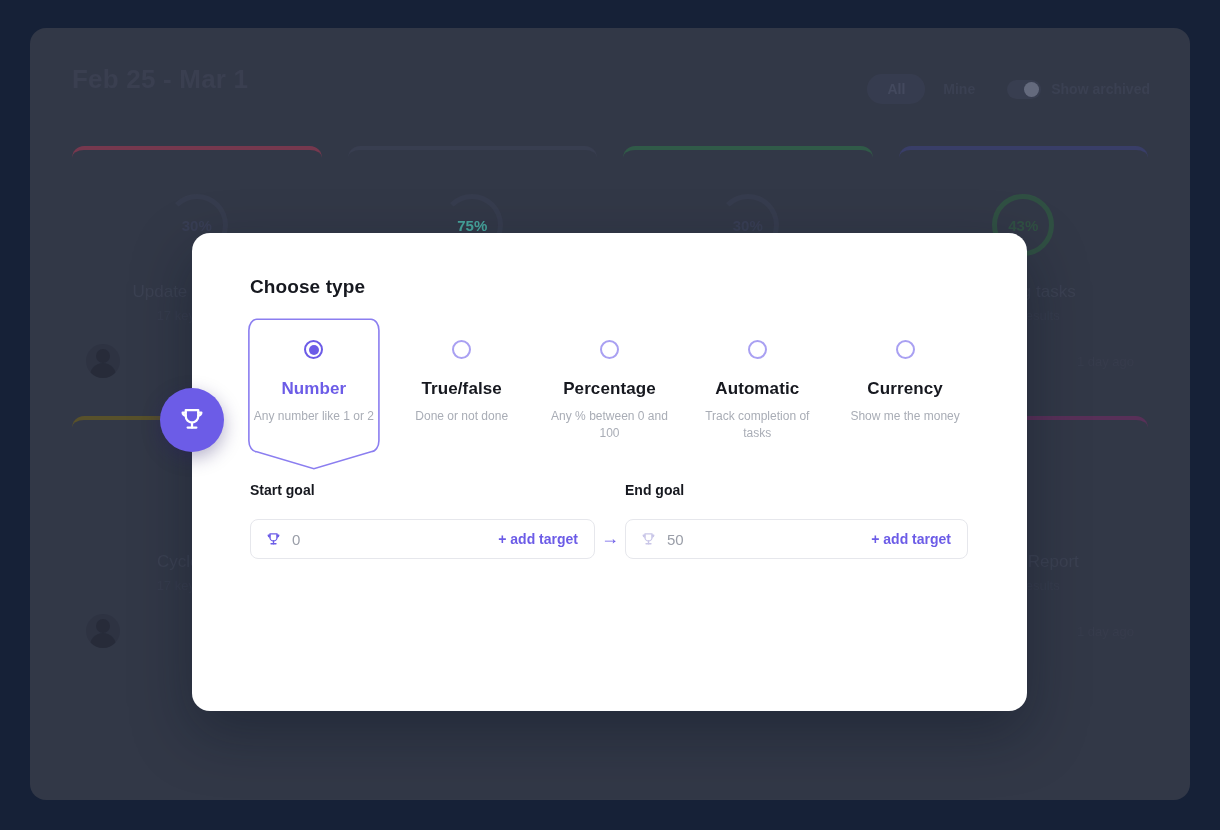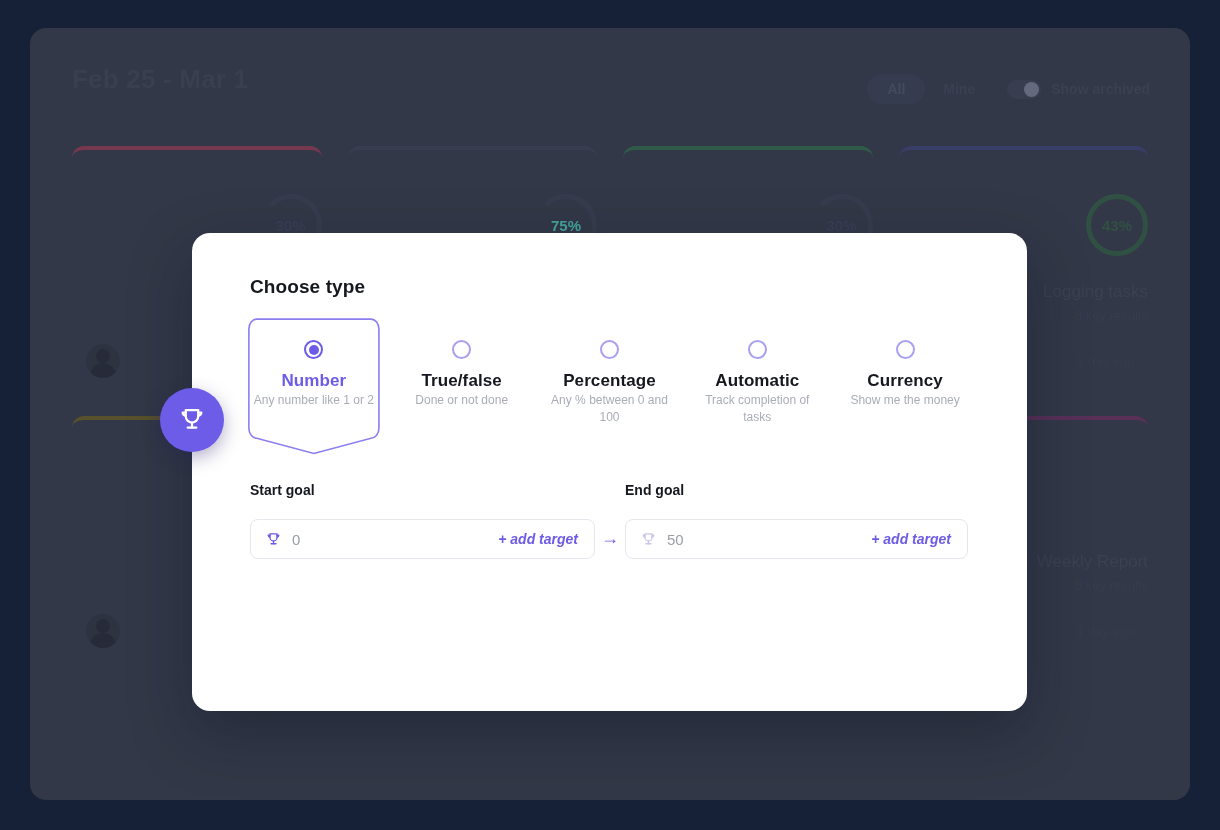--- a/index.html
+++ b/index.html
@@ -52,21 +52,21 @@
   
   .cards {
     position: absolute; left: 42px; top: 118px; right: 42px;
     display: grid; grid-template-columns: repeat(4, 1fr); gap: 26px;
   }
   .cards.row2 { top: 388px; }
   .gcard {
     height: 250px; border-radius: 12px;
     border-top: 4px solid transparent;
     position: relative;
-    display: flex; flex-direction: column; align-items: flex-end;
+    display: flex; flex-direction: column; align-items: center;
   }
   .gcard .ring {
     margin-top: 44px;
     width: 62px; height: 62px; border-radius: 50%;
     display: flex; align-items: center; justify-content: center;
     font-size: 15px; font-weight: 700;
   }
   .gcard .gtitle {
     margin-top: 26px; font-size: 17px; color: #4e5464; font-weight: 400;
   }
@@ -120,20 +120,21 @@
 
   .type-row {
     position: absolute; left: 48px; right: 48px; top: 85px;
     display: flex;
   }
   .type-opt {
     flex: 1; position: relative;
     display: flex; flex-direction: column; align-items: center;
     padding-top: 22px; padding-bottom: 10px;
     text-align: center;
+    gap: 8px;
   }
   .radio {
     width: 19px; height: 19px; border-radius: 50%;
     border: 2px solid #a9a0f2;
     display: flex; align-items: center; justify-content: center;
   }
   .type-opt.selected .radio { border-color: #6c5ce7; }
   .radio .dot {
     width: 10px; height: 10px; border-radius: 50%; background: #6c5ce7;
     display: none;
@@ -162,21 +163,21 @@
   .goal-label {
     font-size: 14px; font-weight: 700; color: #16181f; margin-bottom: 21px;
   }
   .goal-field {
     height: 40px; border: 1px solid #e6e7ec; border-radius: 8px;
     background: #fff; display: flex; align-items: center;
     padding: 0 16px 0 14px;
   }
   .goal-val { font-size: 15px; color: #9a9ea8; margin-left: 10px; }
   .add-target {
-    margin-left: auto; font-size: 14px; font-weight: 700; color: #6c5ce7; font-style: italic;
+    margin-left: auto; font-size: 14px; font-weight: 700; color: #6c5ce7;
   }
   .goals-flex { display: flex; align-items: flex-end; }
   .goal-col.start { width: 345px; }
   .goal-col.end { width: 343px; }
   .arrow {
     width: 30px; text-align: center; color: #6c5ce7;
     font-size: 18px; padding-bottom: 10px;
   }
 </style>
 </head>

